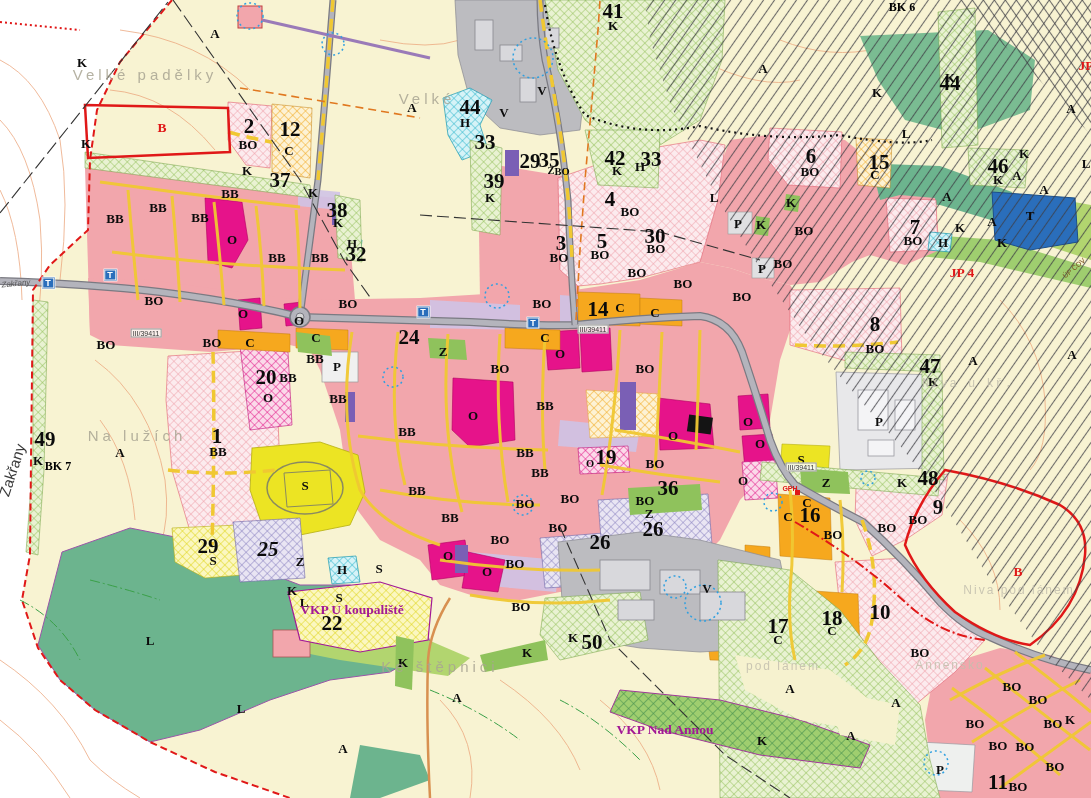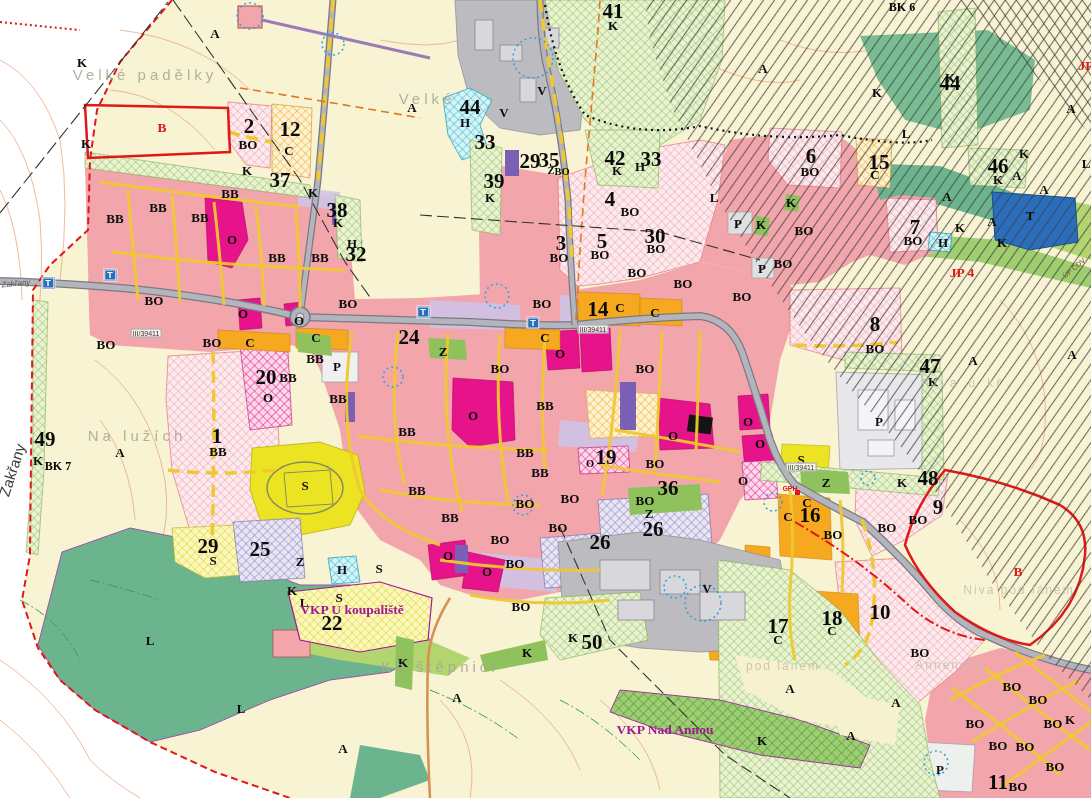--- a/index.html
+++ b/index.html
@@ -377,21 +377,21 @@
       <div class="lbl n" style="left: 598px; top: 309px;">14</div>
       <div class="lbl n" style="left: 879px; top: 162px;">15</div>
       <div class="lbl n" style="left: 810px; top: 515px;">16</div>
       <div class="lbl n" style="left: 778px; top: 626px;">17</div>
       <div class="lbl n" style="left: 832px; top: 618px;">18</div>
       <div class="lbl n" style="left: 606px; top: 457px;">19</div>
       <div class="lbl n" style="left: 266px; top: 377px;">20</div>
       <div class="lbl n" style="left: 208px; top: 546px;">29</div>
       <div class="lbl n" style="left: 332px; top: 623px;">22</div>
       <div class="lbl n" style="left: 409px; top: 337px;">24</div>
-      <div class="lbl n" style="left: 260px; top: 549px;">25</div>
+      <div class="lbl n" style="left: 268px; top: 549px; font-style: italic;">25</div>
       <div class="lbl n" style="left: 600px; top: 542px;">26</div>
       <div class="lbl n" style="left: 653px; top: 529px;">26</div>
       <div class="lbl n" style="left: 485px; top: 142px;">33</div>
       <div class="lbl n" style="left: 530px; top: 161px;">29</div>
       <div class="lbl n" style="left: 655px; top: 236px;">30</div>
       <div class="lbl n" style="left: 470px; top: 107px;">44</div>
       <div class="lbl n" style="left: 356px; top: 254px;">32</div>
       <div class="lbl n" style="left: 651px; top: 159px;">33</div>
       <div class="lbl n" style="left: 549px; top: 160px;">35</div>
       <div class="lbl n" style="left: 668px; top: 488px;">36</div>

